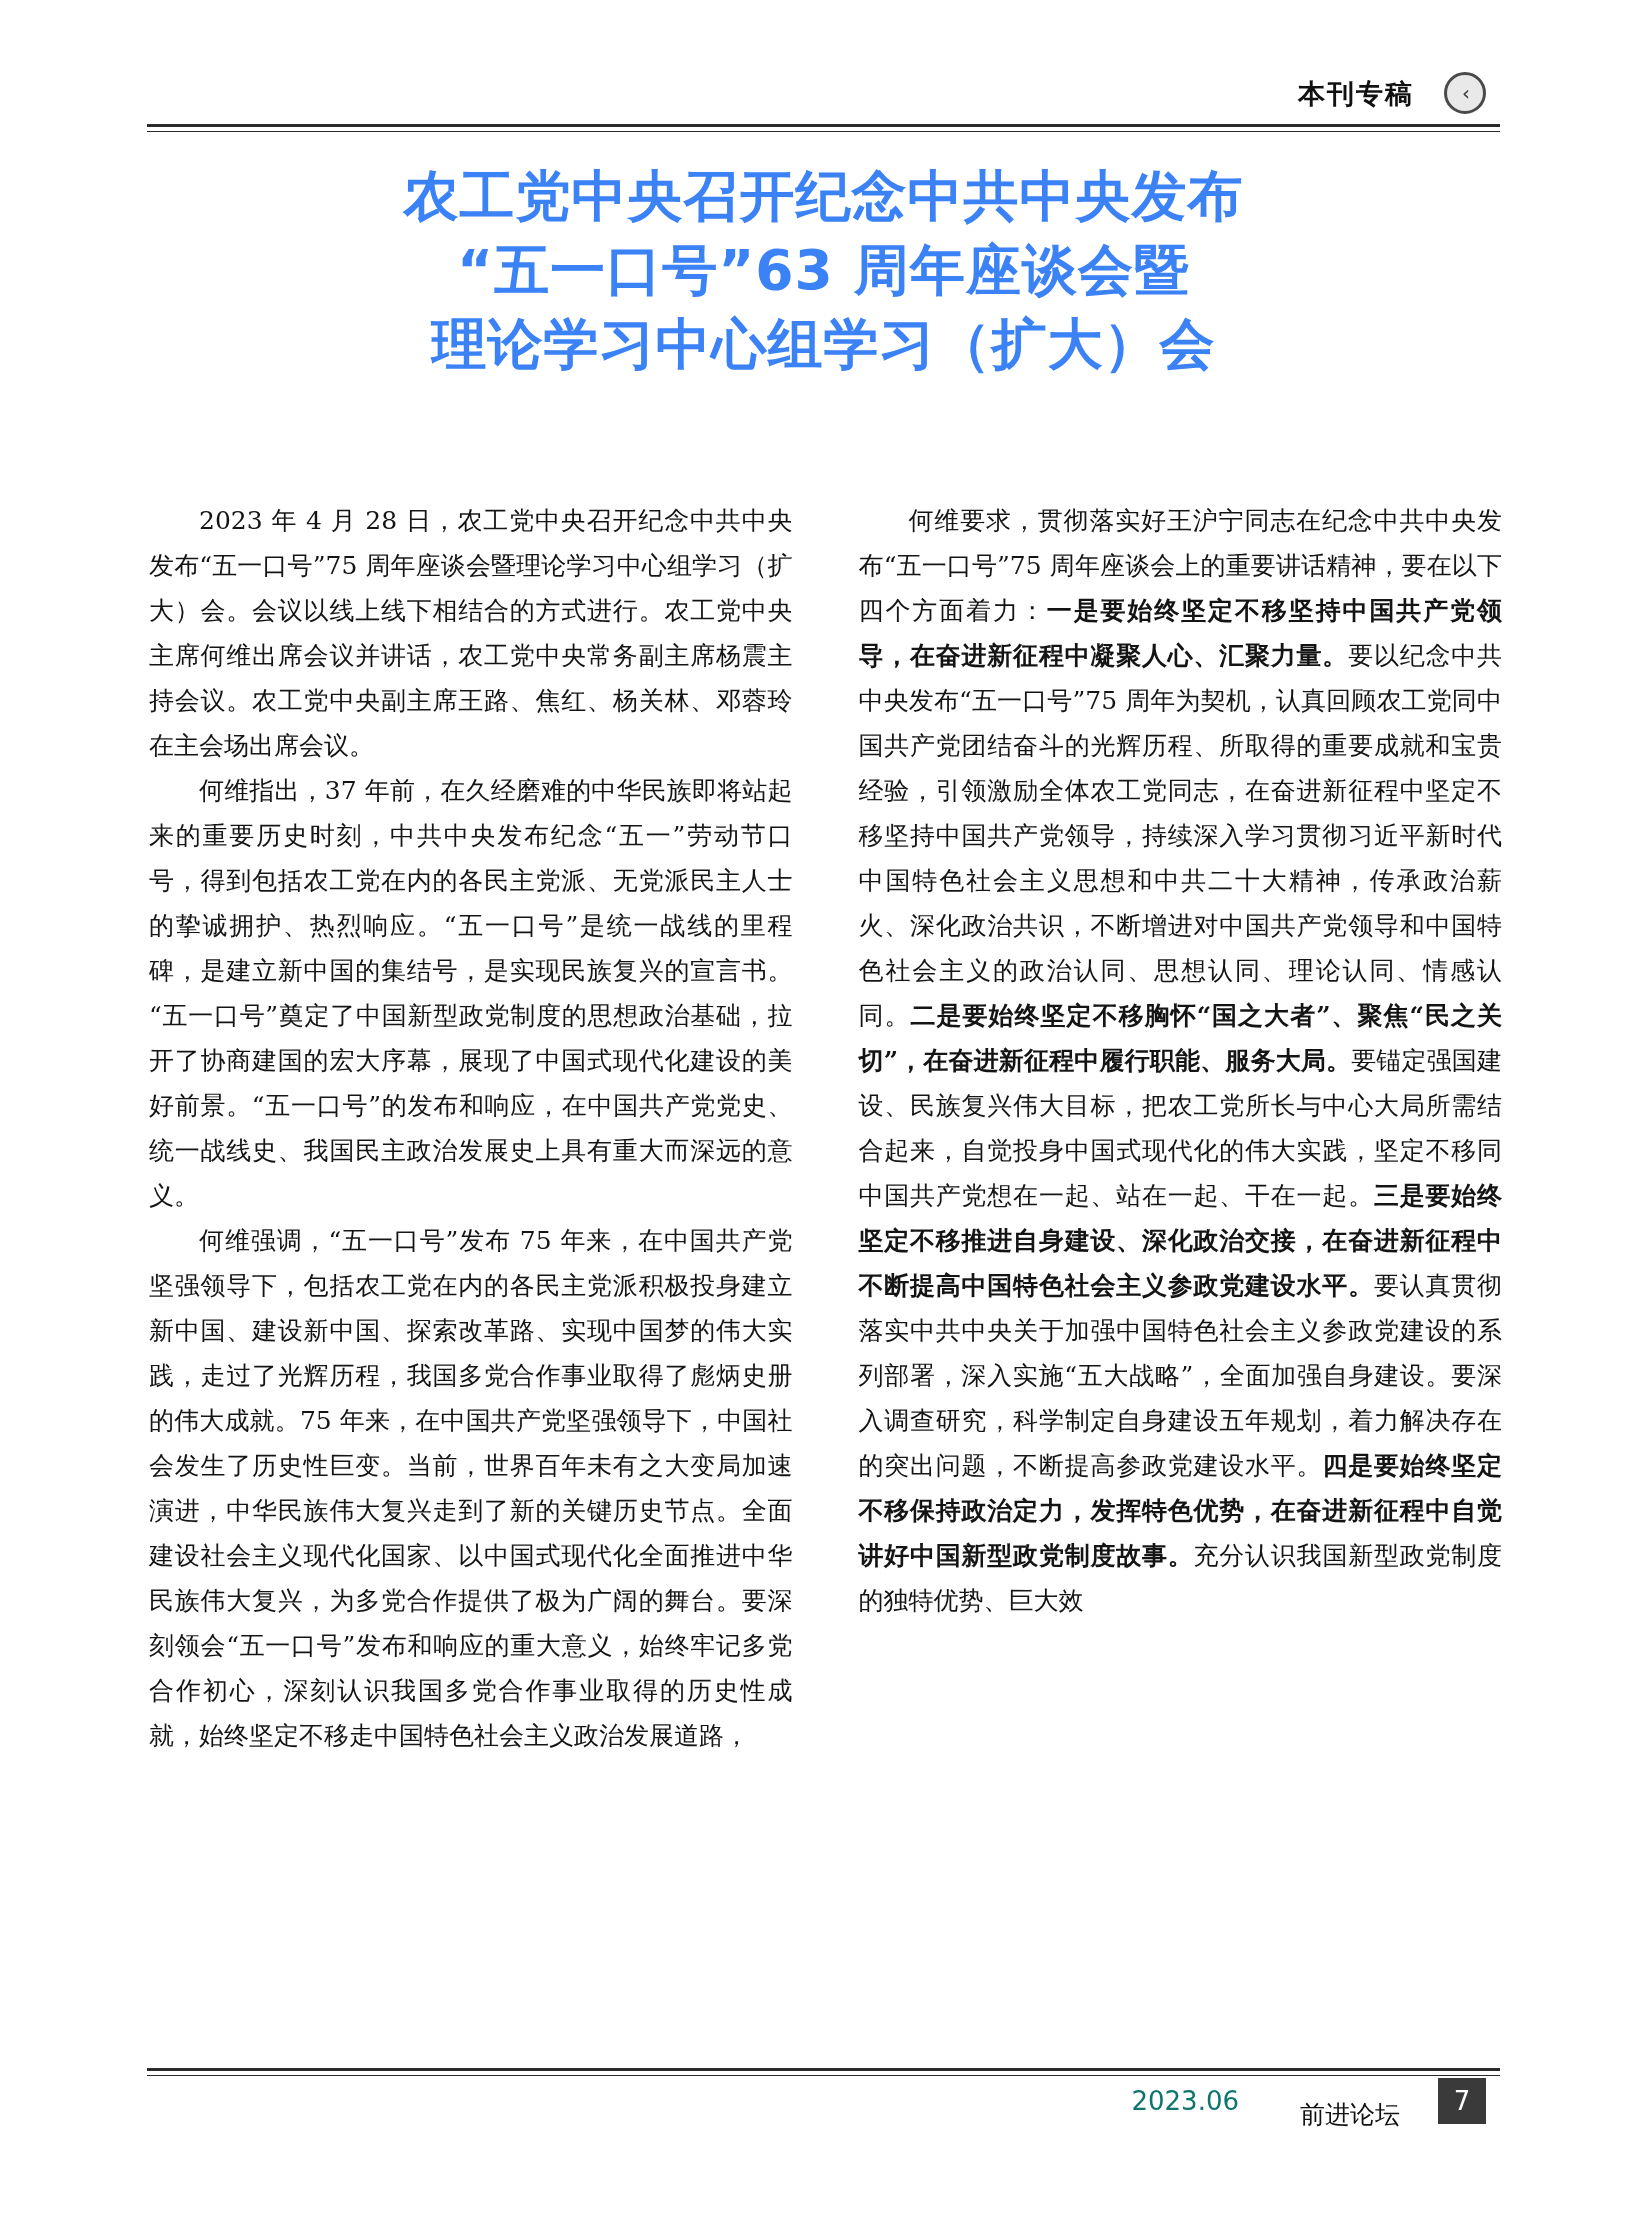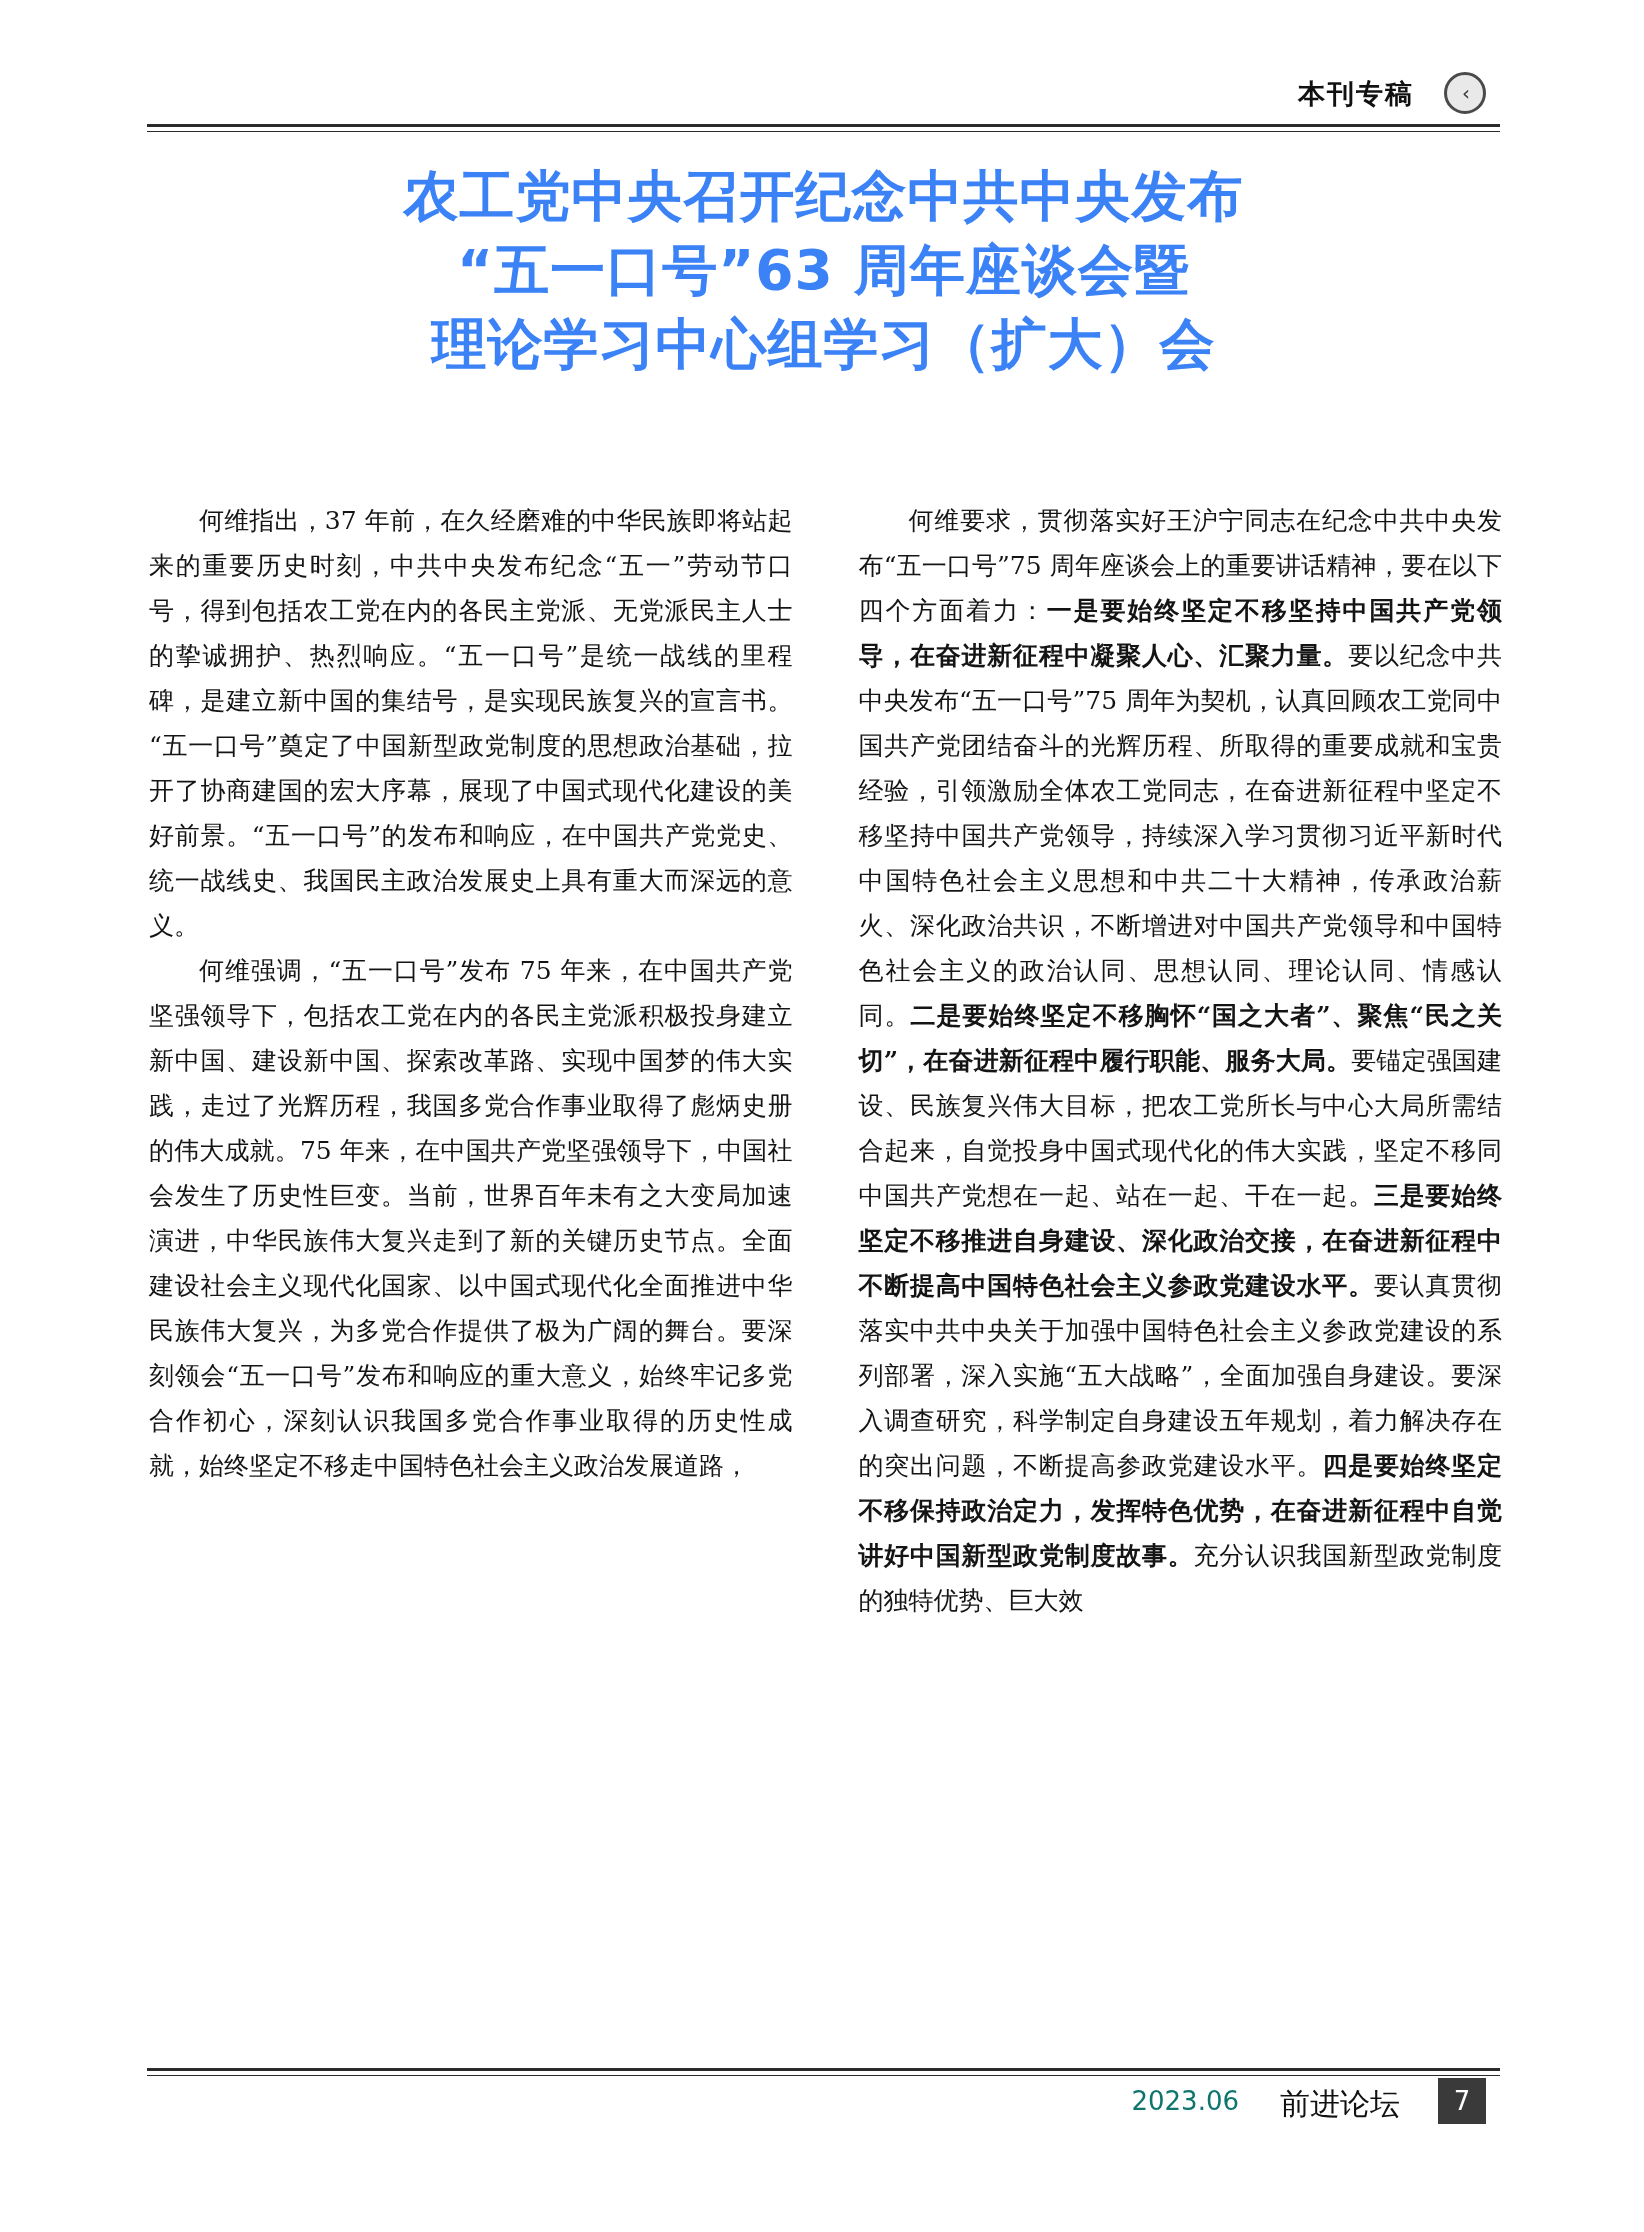--- a/index.html
+++ b/index.html
@@ -157,22 +157,22 @@
     right: 261px;
     top: 18px;
     font-size: 26px;
     font-family: "DejaVu Sans", "Liberation Sans", sans-serif;
     color: #0f766e;
     white-space: nowrap;
   }
   .footer-journal {
     position: absolute;
     right: 100px;
-    top: 16px;
-    font-size: 30px;
+    top: 30px;
+    font-size: 25px;
     font-family: "DejaVu Sans", "Liberation Sans", sans-serif;
     color: #111;
     white-space: nowrap;
     text-align: center;
   }
   .footer-pagenum {
     position: absolute;
     right: 14px;
     top: 10px;
     width: 48px;
@@ -200,20 +200,21 @@
   </div>
 
   <div class="title-block">
     <div class="title-line">农工党中央召开纪念中共中央发布</div>
     <div class="title-line">“五一口号”63 周年座谈会暨</div>
     <div class="title-line">理论学习中心组学习（扩大）会</div>
   </div>
 
   <div class="columns">
     <div class="col">
+      <p>2023 年 4 月 28 日，农工党中央召开纪念中共中央发布“五一口号”75 周年座谈会暨理论学习中心组学习（扩大）会。会议以线上线下相结合的方式进行。农工党中央主席何维出席会议并讲话，农工党中央常务副主席杨震主持会议。农工党中央副主席王路、焦红、杨关林、邓蓉玲在主会场出席会议。</p>
       <p>何维指出，37 年前，在久经磨难的中华民族即将站起来的重要历史时刻，中共中央发布纪念“五一”劳动节口号，得到包括农工党在内的各民主党派、无党派民主人士的挚诚拥护、热烈响应。“五一口号”是统一战线的里程碑，是建立新中国的集结号，是实现民族复兴的宣言书。“五一口号”奠定了中国新型政党制度的思想政治基础，拉开了协商建国的宏大序幕，展现了中国式现代化建设的美好前景。“五一口号”的发布和响应，在中国共产党党史、统一战线史、我国民主政治发展史上具有重大而深远的意义。</p>
       <p>何维强调，“五一口号”发布 75 年来，在中国共产党坚强领导下，包括农工党在内的各民主党派积极投身建立新中国、建设新中国、探索改革路、实现中国梦的伟大实践，走过了光辉历程，我国多党合作事业取得了彪炳史册的伟大成就。75 年来，在中国共产党坚强领导下，中国社会发生了历史性巨变。当前，世界百年未有之大变局加速演进，中华民族伟大复兴走到了新的关键历史节点。全面建设社会主义现代化国家、以中国式现代化全面推进中华民族伟大复兴，为多党合作提供了极为广阔的舞台。要深刻领会“五一口号”发布和响应的重大意义，始终牢记多党合作初心，深刻认识我国多党合作事业取得的历史性成就，始终坚定不移走中国特色社会主义政治发展道路，</p>
     </div>
     <div class="col">
       <p id="rp1"><span>何维要求，贯彻落实好王沪宁同志在纪念中共中央发布“五一口号”75 周年座谈会上的重要讲话精神，要在以下四个方面着力：</span><span class="bold">一是要始终坚定不移坚持中国共产党领导，在奋进新征程中凝聚人心、汇聚力量。</span><span>要以纪念中共中央发布“五一口号”75 周年为契机，认真回顾农工党同中国共产党团结奋斗的光辉历程、所取得的重要成就和宝贵经验，引领激励全体农工党同志，在奋进新征程中坚定不移坚持中国共产党领导，持续深入学习贯彻习近平新时代中国特色社会主义思想和中共二十大精神，传承政治薪火、深化政治共识，不断增进对中国共产党领导和中国特色社会主义的政治认同、思想认同、理论认同、情感认同。</span><span class="bold">二是要始终坚定不移胸怀“国之大者”、聚焦“民之关切”，在奋进新征程中履行职能、服务大局。</span><span>要锚定强国建设、民族复兴伟大目标，把农工党所长与中心大局所需结合起来，自觉投身中国式现代化的伟大实践，坚定不移同中国共产党想在一起、站在一起、干在一起。</span><span class="bold">三是要始终坚定不移推进自身建设、深化政治交接，在奋进新征程中不断提高中国特色社会主义参政党建设水平。</span><span>要认真贯彻落实中共中央关于加强中国特色社会主义参政党建设的系列部署，深入实施“五大战略”，全面加强自身建设。要深入调查研究，科学制定自身建设五年规划，着力解决存在的突出问题，不断提高参政党建设水平。</span><span class="bold">四是要始终坚定不移保持政治定力，发挥特色优势，在奋进新征程中自觉讲好中国新型政党制度故事。</span><span>充分认识我国新型政党制度的独特优势、巨大效</span></p>
     </div>
   </div>
 
   <div class="footer">
     <div class="footer-rule"></div>

